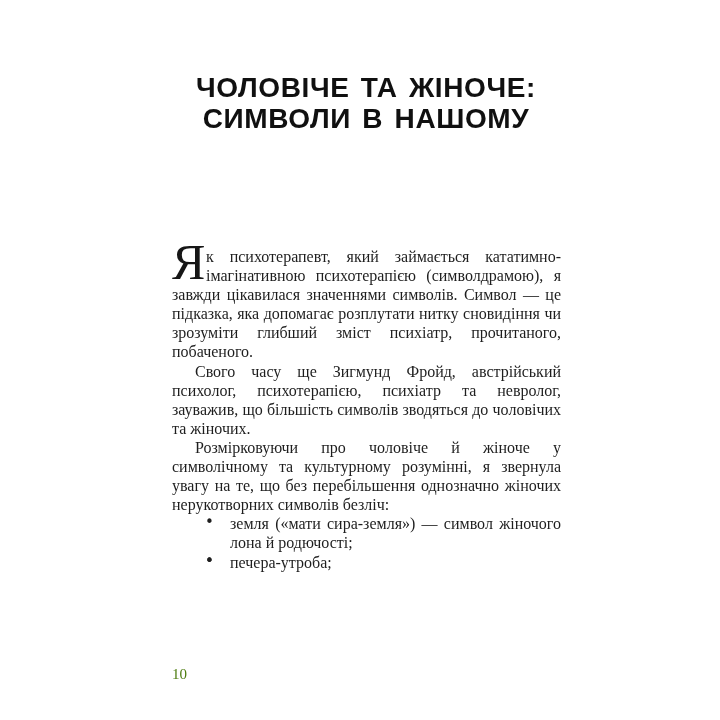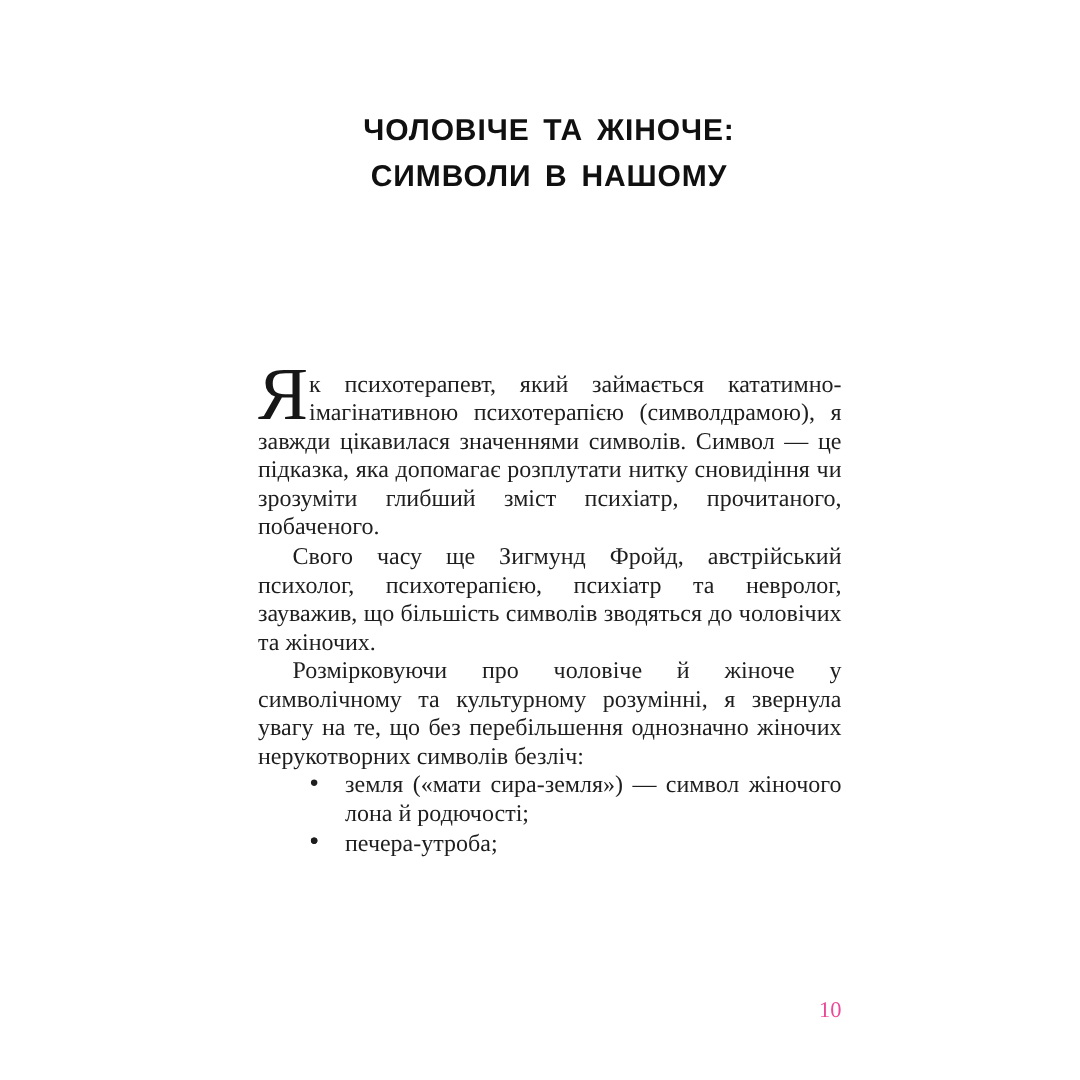--- a/index.html
+++ b/index.html
@@ -17,21 +17,21 @@
     color: #1e1e1e;
   }
   .chapter-title {
     position: absolute;
     top: 72px;
     left: 166px;
     width: 400px;
     text-align: center;
     font-family: "Liberation Sans", "DejaVu Sans", sans-serif;
     font-weight: 700;
-    font-size: 20px;
+    font-size: 28px;
     line-height: 31px;
     letter-spacing: 0.6px;
     word-spacing: 3px;
     color: #101010;
   }
   .body-text {
     position: absolute;
     top: 247px;
     left: 172px;
     width: 389px;
@@ -67,23 +67,23 @@
     left: 33px;
     top: -1px;
     font-size: 15px;
     font-family: "DejaVu Sans", sans-serif;
   }
   .page-number {
     position: absolute;
     top: 666px;
     left: 172px;
     width: 389px;
-    text-align: right;
+    text-align: left;
     font-size: 15px;
-    color: #ec4899;
+    color: #4d7c0f;
   }
 </style>
 </head>
 <body>
 
 <div class="page">
 
   <div class="chapter-title">
     <div>ЧОЛОВІЧЕ ТА ЖІНОЧЕ:</div>
     <div>СИМВОЛИ В НАШОМУ</div>

